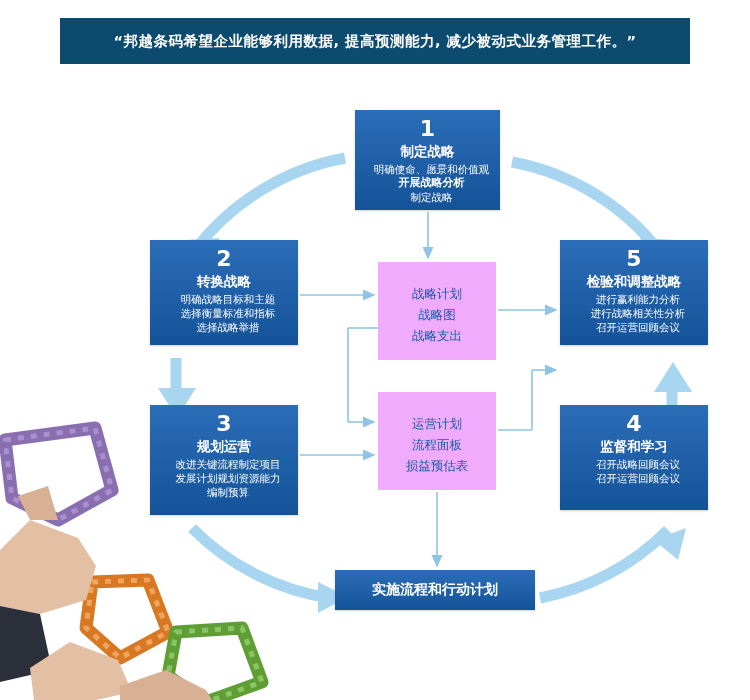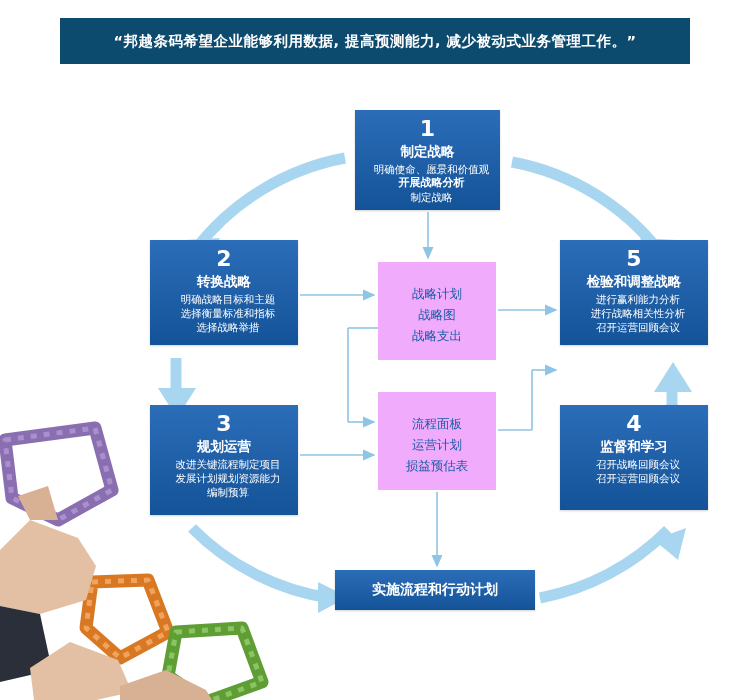--- a/index.html
+++ b/index.html
@@ -236,22 +236,22 @@
     <span class="line">召开运营回顾会议</span>
   </div>
 
   <div class="panel" id="panel-strategy">
     <div>战略计划</div>
     <div>战略图</div>
     <div>战略支出</div>
   </div>
 
   <div class="panel" id="panel-ops">
+    <div>运营计划</div>
     <div>流程面板</div>
-    <div>运营计划</div>
     <div>损益预估表</div>
   </div>
 
   <div class="bottom-bar">
     <span>实施流程和行动计划</span>
   </div>
 
   <div class="photo">
     <svg width="300" height="330" viewBox="0 0 300 330">
 

